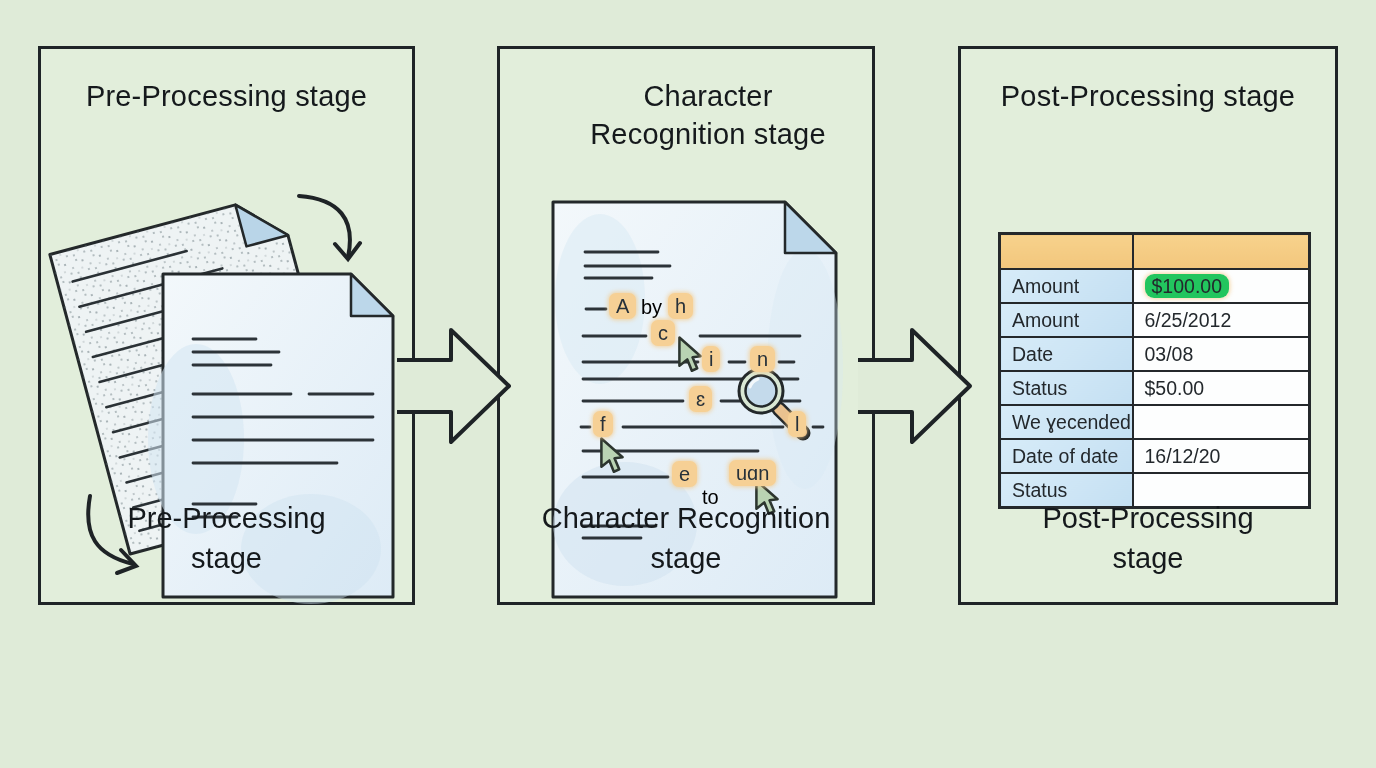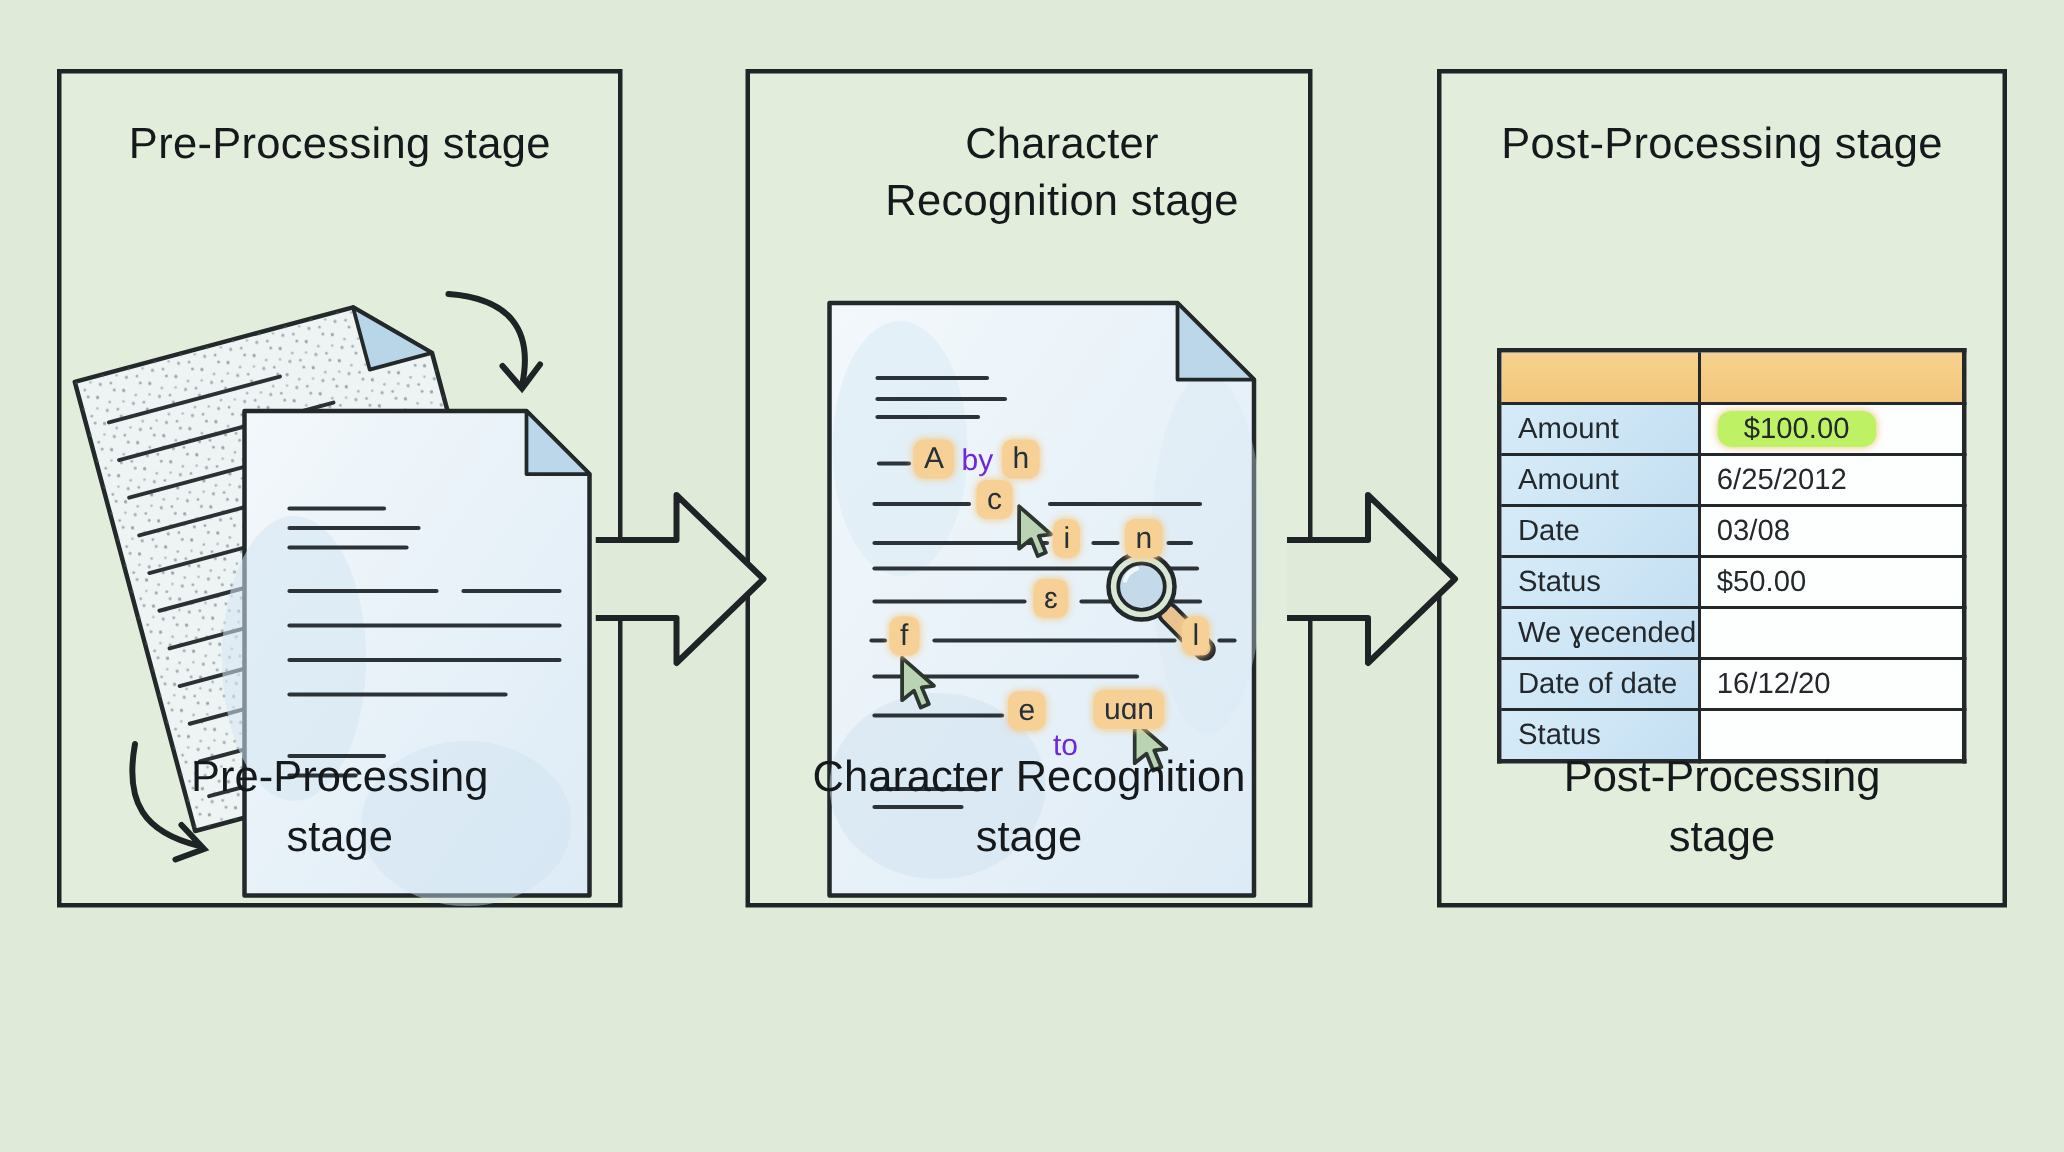--- a/index.html
+++ b/index.html
@@ -29,37 +29,37 @@
   .panel-footer span{display:inline-block;}
   .fw-narrow span{max-width:230px;}
   .fw-wide span{max-width:340px;}
   .illus{position:absolute;left:0;top:0;}
   
   .chip{
     position:absolute;font-size:20px;line-height:24px;color:#27313a;
     background:#f6d095;border-radius:7px;padding:1px 7px;
     box-shadow:0 0 4px 1px rgba(244,203,139,.8);
   }
-  .word{position:absolute;font-size:20px;line-height:24px;color:#6d28d9;}
+  .word{position:absolute;font-size:20px;line-height:24px;color:#000000;}
   
   .fields-table{
     position:absolute;left:37px;top:183px;width:313px;
     border-collapse:collapse;table-layout:fixed;
     background:#fdfefe;border:3px solid #24282b;
   }
   .fields-table th,.fields-table td{
     border:2.5px solid #24282b;height:32px;padding:0 0 0 11px;
     font-size:19.5px;font-weight:400;text-align:left;color:#23282c;
     overflow:hidden;white-space:nowrap;
   }
   .fields-table th{height:33px;background:linear-gradient(180deg,#f7d28c,#f2c67c);}
   .col-label{width:133px;}
   .cell-label{background:linear-gradient(135deg,#d6ebf8 0%,#cde5f5 55%,#c3dff2 100%);}
   .cell-value{background:#fdfefe;}
-  .value-highlight{background:#bef264;border-radius:9px;padding:1px 18px;box-shadow:0 0 4px 1px rgba(244,203,139,.8);text-align:center;}
+  .value-highlight{background:#22c55e;border-radius:9px;padding:1px 7px;box-shadow:0 0 4px 1px rgba(244,203,139,.8);text-align:center;}
 </style>
 </head>
 <body>
 
 <div class="canvas">
 
   <div class="panel" id="panel-pre">
     <div class="panel-title">Pre-Processing stage</div>
 
     <svg class="illus" width="371" height="696" viewBox="0 0 371 696">

